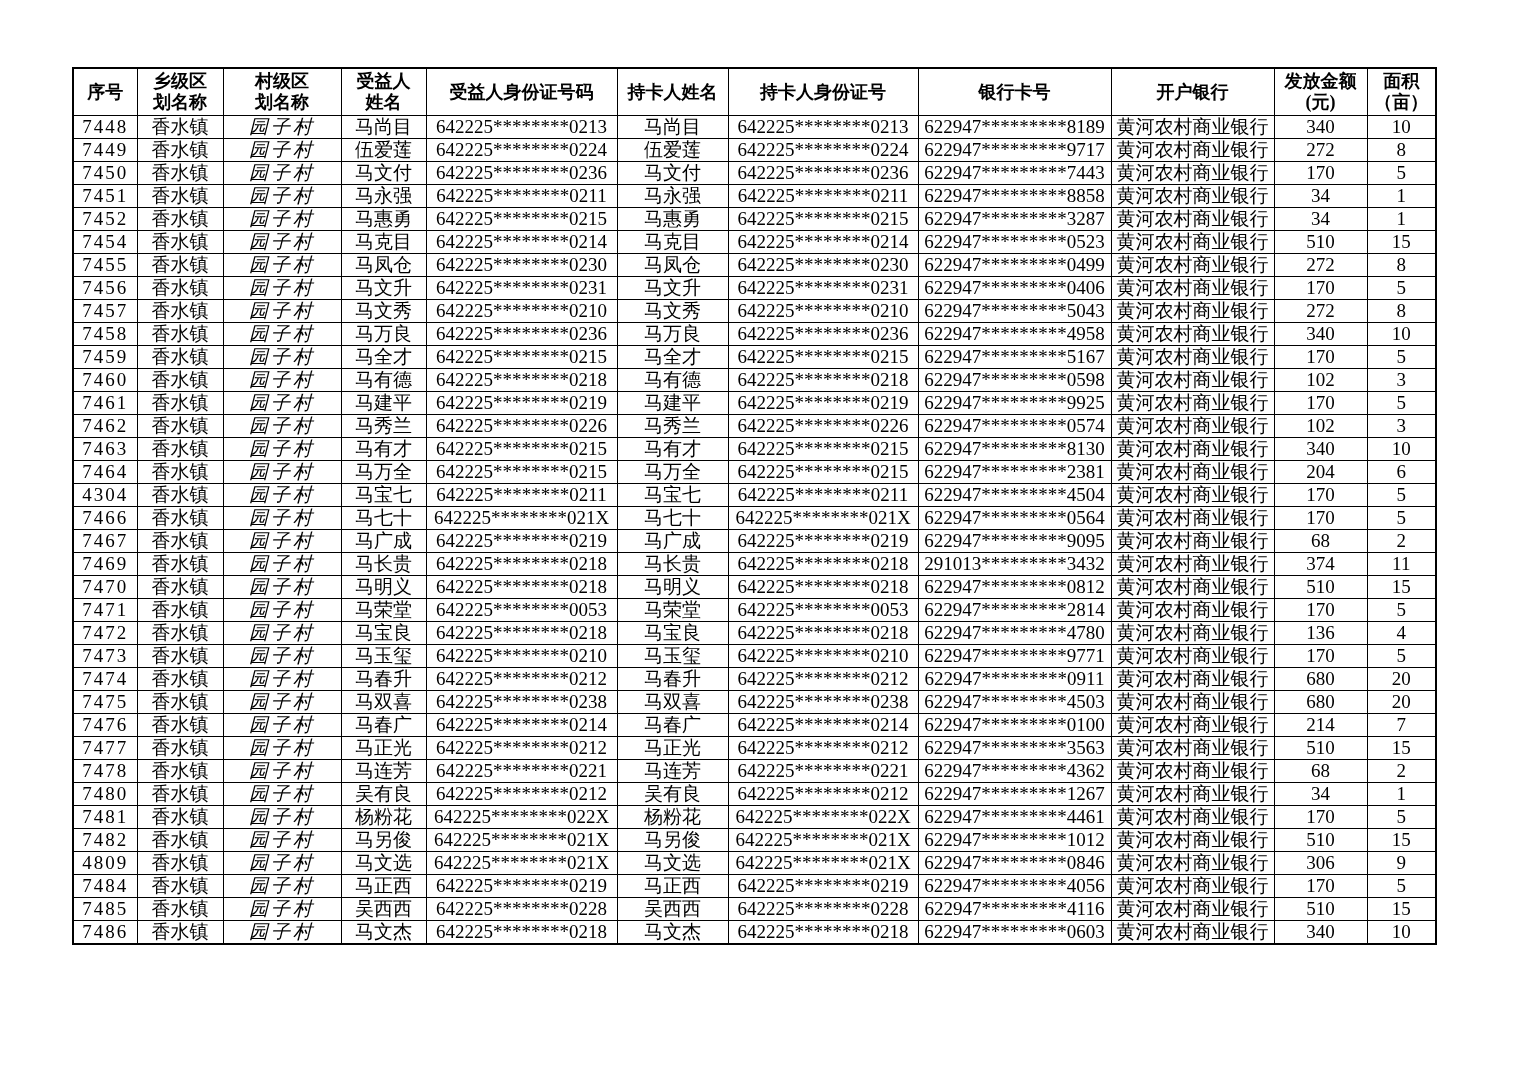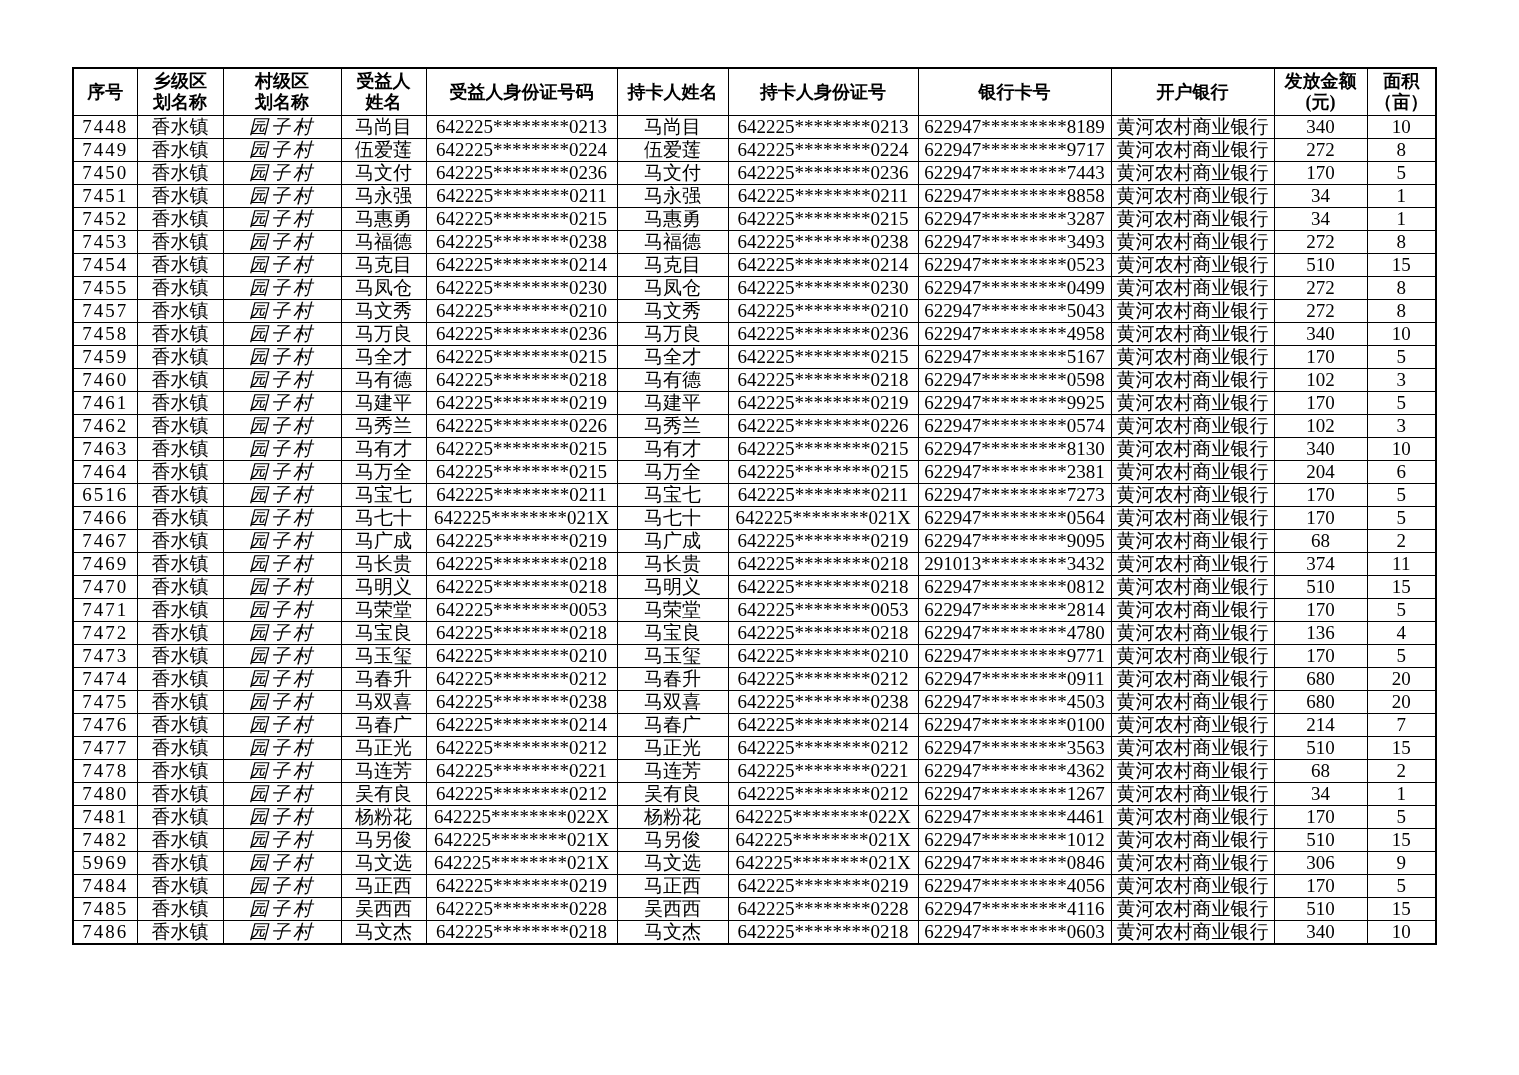--- a/index.html
+++ b/index.html
@@ -155,33 +155,20 @@
             <td class="col-beneficiary">马惠勇</td>
             <td class="col-beneficiary_id">642225********0215</td>
             <td class="col-cardholder">马惠勇</td>
             <td class="col-cardholder_id">642225********0215</td>
             <td class="col-card_no">622947*********3287</td>
             <td class="col-bank">黄河农村商业银行</td>
             <td class="col-amount">34</td>
             <td class="col-area">1</td>
           </tr>
           <tr>
-            <td class="col-serial">7453</td>
-            <td class="col-township">香水镇</td>
-            <td class="col-village">园子村</td>
-            <td class="col-beneficiary">马福德</td>
-            <td class="col-beneficiary_id">642225********0238</td>
-            <td class="col-cardholder">马福德</td>
-            <td class="col-cardholder_id">642225********0238</td>
-            <td class="col-card_no">622947*********3493</td>
-            <td class="col-bank">黄河农村商业银行</td>
-            <td class="col-amount">272</td>
-            <td class="col-area">8</td>
-          </tr>
-          <tr>
             <td class="col-serial">7454</td>
             <td class="col-township">香水镇</td>
             <td class="col-village">园子村</td>
             <td class="col-beneficiary">马克目</td>
             <td class="col-beneficiary_id">642225********0214</td>
             <td class="col-cardholder">马克目</td>
             <td class="col-cardholder_id">642225********0214</td>
             <td class="col-card_no">622947*********0523</td>
             <td class="col-bank">黄河农村商业银行</td>
             <td class="col-amount">510</td>
@@ -194,20 +181,33 @@
             <td class="col-beneficiary">马凤仓</td>
             <td class="col-beneficiary_id">642225********0230</td>
             <td class="col-cardholder">马凤仓</td>
             <td class="col-cardholder_id">642225********0230</td>
             <td class="col-card_no">622947*********0499</td>
             <td class="col-bank">黄河农村商业银行</td>
             <td class="col-amount">272</td>
             <td class="col-area">8</td>
           </tr>
           <tr>
+            <td class="col-serial">7456</td>
+            <td class="col-township">香水镇</td>
+            <td class="col-village">园子村</td>
+            <td class="col-beneficiary">马文升</td>
+            <td class="col-beneficiary_id">642225********0231</td>
+            <td class="col-cardholder">马文升</td>
+            <td class="col-cardholder_id">642225********0231</td>
+            <td class="col-card_no">622947*********0406</td>
+            <td class="col-bank">黄河农村商业银行</td>
+            <td class="col-amount">170</td>
+            <td class="col-area">5</td>
+          </tr>
+          <tr>
             <td class="col-serial">7457</td>
             <td class="col-township">香水镇</td>
             <td class="col-village">园子村</td>
             <td class="col-beneficiary">马文秀</td>
             <td class="col-beneficiary_id">642225********0210</td>
             <td class="col-cardholder">马文秀</td>
             <td class="col-cardholder_id">642225********0210</td>
             <td class="col-card_no">622947*********5043</td>
             <td class="col-bank">黄河农村商业银行</td>
             <td class="col-amount">272</td>
@@ -298,28 +298,28 @@
             <td class="col-beneficiary">马万全</td>
             <td class="col-beneficiary_id">642225********0215</td>
             <td class="col-cardholder">马万全</td>
             <td class="col-cardholder_id">642225********0215</td>
             <td class="col-card_no">622947*********2381</td>
             <td class="col-bank">黄河农村商业银行</td>
             <td class="col-amount">204</td>
             <td class="col-area">6</td>
           </tr>
           <tr>
-            <td class="col-serial">6516</td>
+            <td class="col-serial">4304</td>
             <td class="col-township">香水镇</td>
             <td class="col-village">园子村</td>
             <td class="col-beneficiary">马宝七</td>
             <td class="col-beneficiary_id">642225********0211</td>
             <td class="col-cardholder">马宝七</td>
             <td class="col-cardholder_id">642225********0211</td>
-            <td class="col-card_no">622947*********7273</td>
+            <td class="col-card_no">622947*********4504</td>
             <td class="col-bank">黄河农村商业银行</td>
             <td class="col-amount">170</td>
             <td class="col-area">5</td>
           </tr>
           <tr>
             <td class="col-serial">7466</td>
             <td class="col-township">香水镇</td>
             <td class="col-village">园子村</td>
             <td class="col-beneficiary">马七十</td>
             <td class="col-beneficiary_id">642225********021X</td>
@@ -506,21 +506,21 @@
             <td class="col-beneficiary">马另俊</td>
             <td class="col-beneficiary_id">642225********021X</td>
             <td class="col-cardholder">马另俊</td>
             <td class="col-cardholder_id">642225********021X</td>
             <td class="col-card_no">622947*********1012</td>
             <td class="col-bank">黄河农村商业银行</td>
             <td class="col-amount">510</td>
             <td class="col-area">15</td>
           </tr>
           <tr>
-            <td class="col-serial">5969</td>
+            <td class="col-serial">4809</td>
             <td class="col-township">香水镇</td>
             <td class="col-village">园子村</td>
             <td class="col-beneficiary">马文选</td>
             <td class="col-beneficiary_id">642225********021X</td>
             <td class="col-cardholder">马文选</td>
             <td class="col-cardholder_id">642225********021X</td>
             <td class="col-card_no">622947*********0846</td>
             <td class="col-bank">黄河农村商业银行</td>
             <td class="col-amount">306</td>
             <td class="col-area">9</td>

